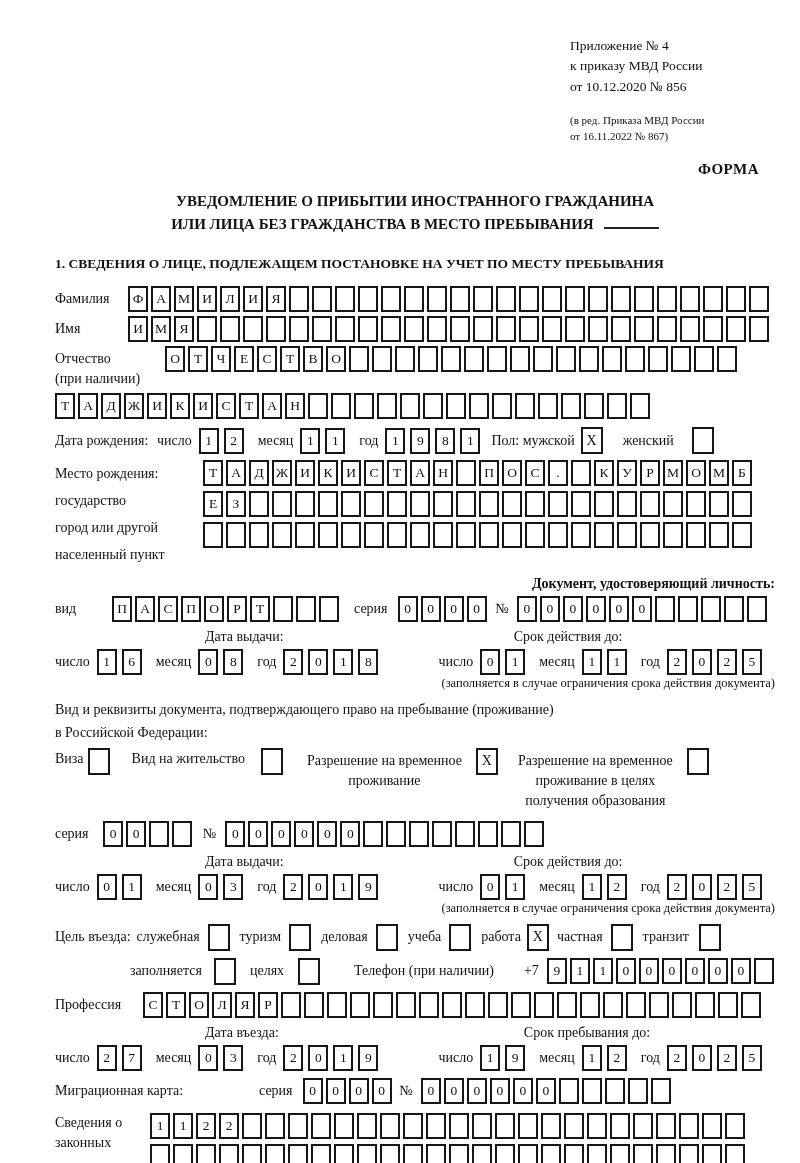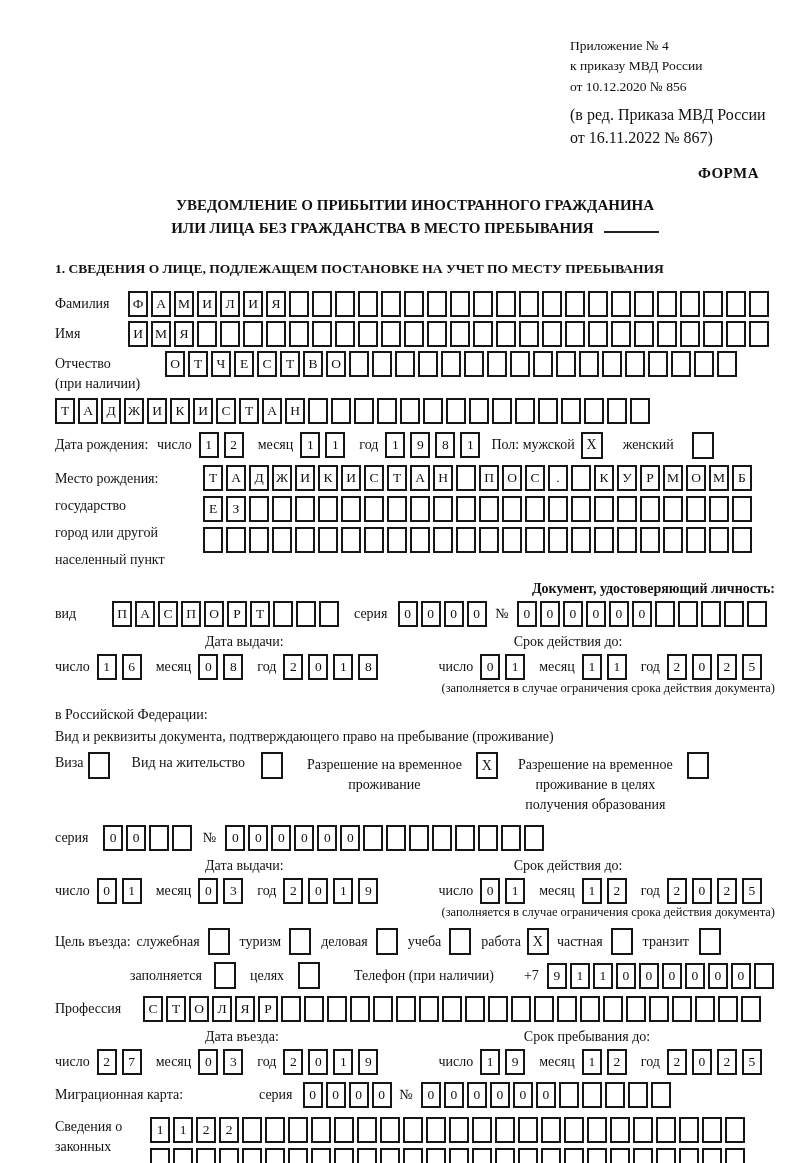--- a/index.html
+++ b/index.html
@@ -1,20 +1,20 @@
 <!DOCTYPE html>
 <html><head>
 <meta charset="utf-8">
 <style>
   html,body{margin:0;padding:0;background:#fff;}
   body{width:800px;height:1163px;overflow:hidden;color:#111;
        font-family:"Liberation Serif","DejaVu Serif",serif;font-size:14px;}
   .content{padding:36px 25px 0 55px;}
   .hdr{margin-left:515px;font-size:13.5px;line-height:1.5;}
-  .hdr-sub{font-size:16px;margin-top:6px;line-height:1.45;}
+  .hdr-sub{font-size:11px;margin-top:16px;line-height:1.45;}
   .forma{text-align:right;padding-right:16px;font-weight:bold;font-size:15px;margin-top:16px;letter-spacing:.5px;}
   .title{text-align:center;font-weight:bold;font-size:15px;margin-top:12px;line-height:1.55;}
   .blank{display:inline-block;width:55px;border-bottom:2px solid #222;height:.9em;margin-left:10px;}
   .sec{text-align:left;font-weight:bold;font-size:13.5px;margin-top:20px;}
   .rows{margin-top:14px;}
   .row{display:flex;align-items:center;margin-top:4px;white-space:nowrap;}
   .row.top{align-items:flex-start;}
   .lbl{flex:none;}
   .lbl2{flex:none;line-height:20px;padding-top:3px;}
   .boxes{display:flex;flex:none;}
@@ -392,22 +392,22 @@
             <span class="box">2</span>
             <span class="box">0</span>
             <span class="box">2</span>
             <span class="box">5</span>
           </span>
       </span>
     </div>
     <div class="note">(заполняется в случае ограничения срока действия документа)</div>
 
     <div class="intro">
+      <div>Вид и реквизиты документа, подтверждающего право на пребывание (проживание)</div>
       <div>в Российской Федерации:</div>
-      <div>Вид и реквизиты документа, подтверждающего право на пребывание (проживание)</div>
     </div>
 
     <div class="row top">
       <span class="lbl" style="padding-top:3px">Виза</span>
       <span class="cbox" style="margin-left:4px"></span>
       <span class="lbl" style="margin-left:22px;padding-top:3px">Вид на жительство</span>
       <span class="cbox" style="margin-left:16px"></span>
       <span class="stack" style="margin-left:24px">
         <span>Разрешение на временное</span><br>
         <span>проживание</span>

